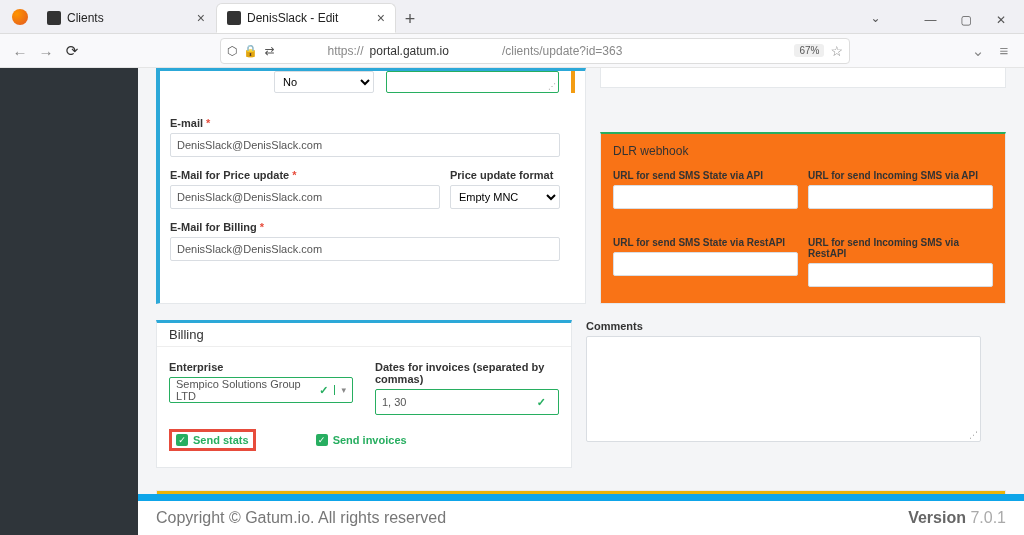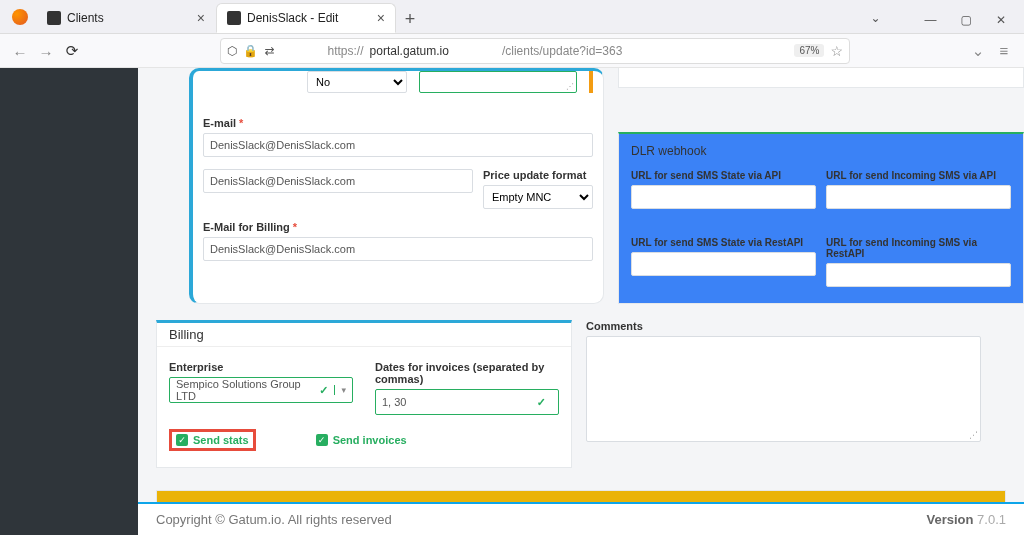--- a/index.html
+++ b/index.html
@@ -24,42 +24,42 @@
   .urlbox .host { color: #333; }
   .zoom { background: #efefef; border-radius: 3px; padding: 1px 5px; font-size: 10px; margin-left: auto; color: #555; }
   .star { color: #888; font-size: 14px; }
 
   
   .page-wrap { display: flex; height: 467px; }
   .dark-strip { width: 138px; background: #2f353a; }
   .content { flex: 1; background: #f4f5f7; position: relative; padding: 0 18px; overflow: hidden; }
 
   .top-row { display: flex; gap: 14px; margin-top: 0; }
-  .panel { background: #fff; border: 1px solid #e5e8eb; border-radius: 10px; margin-left: 33px; }
+  .panel { background: #fff; border: 1px solid #e5e8eb; border-radius: 0; }
   .panel-left { flex: 1; border-top: 3px solid #2ca8d8; border-left: 4px solid #2ca8d8; padding: 0 10px 12px 10px; position: relative; }
   .panel-left .clipped { height: 20px; display:flex; gap: 12px; }
   .sel { border: 1px solid #d9dde2; border-radius: 2px; height: 22px; font-size: 11px; padding: 0 4px; background: #fff; }
   .sel.no { width: 100px; margin-left: 104px; }
   .green-field { height: 22px; border: 1px solid #27ae60; border-radius: 2px; flex: 1; background: #fff; position: relative; }
   .green-field .resize { position: absolute; right: 2px; bottom: 1px; font-size: 8px; color: #999; }
   .orange-stripe { width: 4px; background: #f39c12; height: 22px; }
 
   .form-block { margin-top: 26px; display: flex; }
   .lbl { font-size: 11px; font-weight: bold; color: #333; display: block; margin-bottom: 4px; }
   .lbl .req { color: #e74c3c; }
   .inp { width: 100%; border: 1px solid #d9dde2; border-radius: 2px; height: 24px; padding: 0 6px; font-size: 11px; color: #555; background:#fff; }
   .inp.wide { width: 390px; }
   .two { display: flex; gap: 10px; margin-top: 12px; }
   .two > div:first-child { width: 270px; }
   .two > div:last-child { width: 110px; }
   .mt { margin-top: 12px; }
 
   .panel-right-top { width: 406px; height: 20px; border: 1px solid #e5e8eb; border-top: none; background: #fff; }
 
-  .dlr-panel { width: 406px; background: #3b82f6; border: 1px solid #e5e8eb; border-top: 2px solid #27ae60; padding: 10px 12px 16px 12px; margin-top: 44px; }
+  .dlr-panel { width: 406px; background: #f97316; border: 1px solid #e5e8eb; border-top: 2px solid #27ae60; padding: 10px 12px 16px 12px; margin-top: 44px; }
   .dlr-title { font-size: 12px; color: #333; margin-bottom: 12px; }
   .dlr-grid { display: flex; gap: 10px; justify-content: flex-end; }
   .dlr-grid > div { flex: 1; }
   .dlr-grid .lbl { font-size: 10px; }
   .dlr-grid .inp { height: 24px; }
 
   .mid-row { display: flex; gap: 14px; margin-top: 16px; }
   .billing { width: 416px; border-top: 3px solid #2ca8d8; background:#fff; border: 1px solid #e5e8eb; }
   .billing-title { padding: 4px 12px; border-bottom: 1px solid #eee; font-size: 13px; color: #333; }
   .billing-body { padding: 14px 12px 16px 12px; }
@@ -76,21 +76,21 @@
   .comments { flex: 1; }
   .textarea { width: 395px; height: 106px; border: 1px solid #d9dde2; border-radius: 2px; margin-top: 4px; position: relative; background:#fff; }
   .textarea .rz { position: absolute; right: 2px; bottom: 1px; color: #999; font-size: 9px; }
 
   .req-note { margin-top: 22px; background: #eab308; border: 1px solid #e5e8eb; padding: 10px 14px; font-size: 10px; color: #555; font-weight: bold; }
   .actions { margin-top: 10px; display: flex; gap: 8px; }
   .btn { height: 28px; border-radius: 3px; font-size: 12px; padding: 0 12px; border: none; cursor: pointer; }
   .btn.save { background: #27ae60; color: #fff; }
   .btn.cancel { background: #fff; border: 1px solid #ddd; color: #555; }
 
-  .footer { position: absolute; bottom: 0; left: 0; right: 0; border-top: 2px solid #0ea5e9; background: #fff; padding: 8px 18px; font-size: 13px; color: #777; display: flex; justify-content: space-between; }
+  .footer { position: absolute; bottom: 0; left: 0; right: 0; border-top: 7px solid #0ea5e9; background: #fff; padding: 8px 18px; font-size: 16px; color: #777; display: flex; justify-content: space-between; }
   .footer .ver { color: #aaa; }
   .footer .ver b { color: #666; font-weight: bold; }
 </style>
 </head>
 <body>
 
 <div class="browser-top">
   <div class="ff-logo"></div>
   <div class="tab">
     <div class="fav"></div>
@@ -144,20 +144,21 @@
             </div>
           <div class="orange-stripe"></div>
         </div>
 
         <div class="form-block" style="display:block;">
           <label class="lbl"><span>E-mail</span> <span class="req">*</span></label>
           <input class="inp wide" value="DenisSlack@DenisSlack.com" style="">
 
           <div class="two">
             <div>
+              <label class="lbl"><span>E-Mail for Price update</span> <span class="req">*</span></label>
               <input class="inp" value="DenisSlack@DenisSlack.com" style="">
             </div>
             <div>
               <label class="lbl">Price update format</label>
               <select class="sel" style="width:110px;height:24px;">
                 <option>Empty MNC</option>
               </select>
             </div>
           </div>
 

